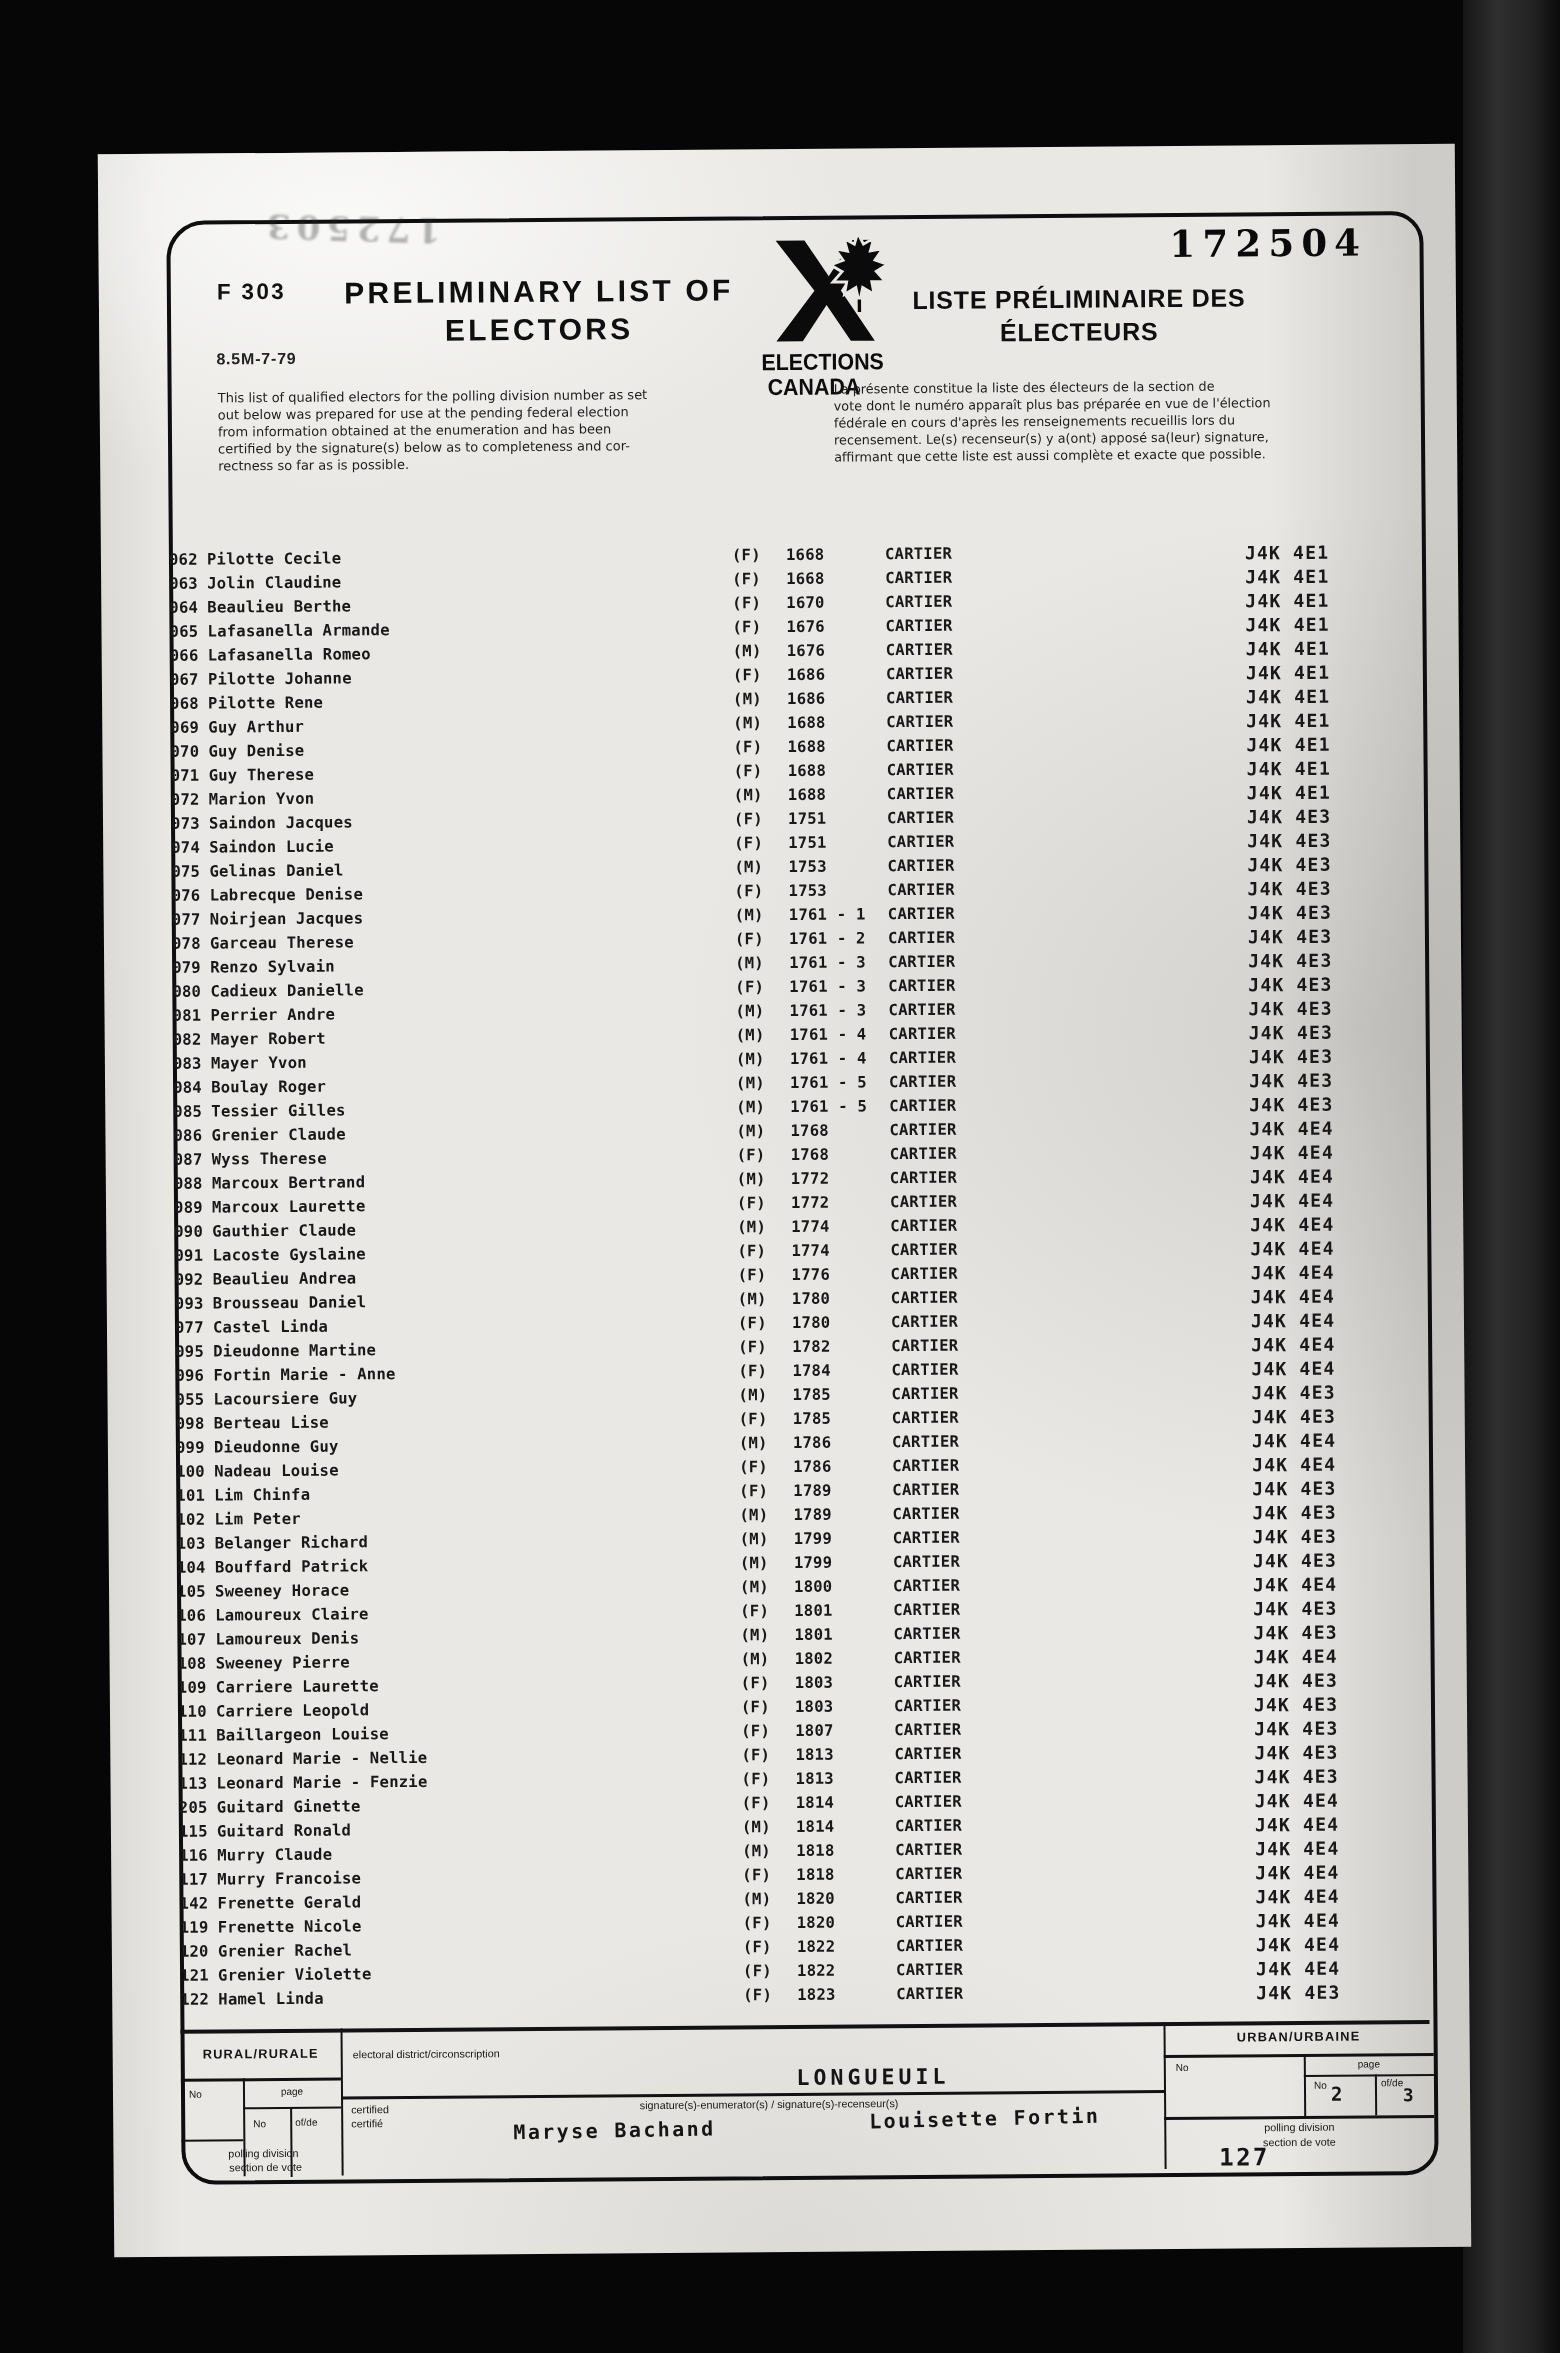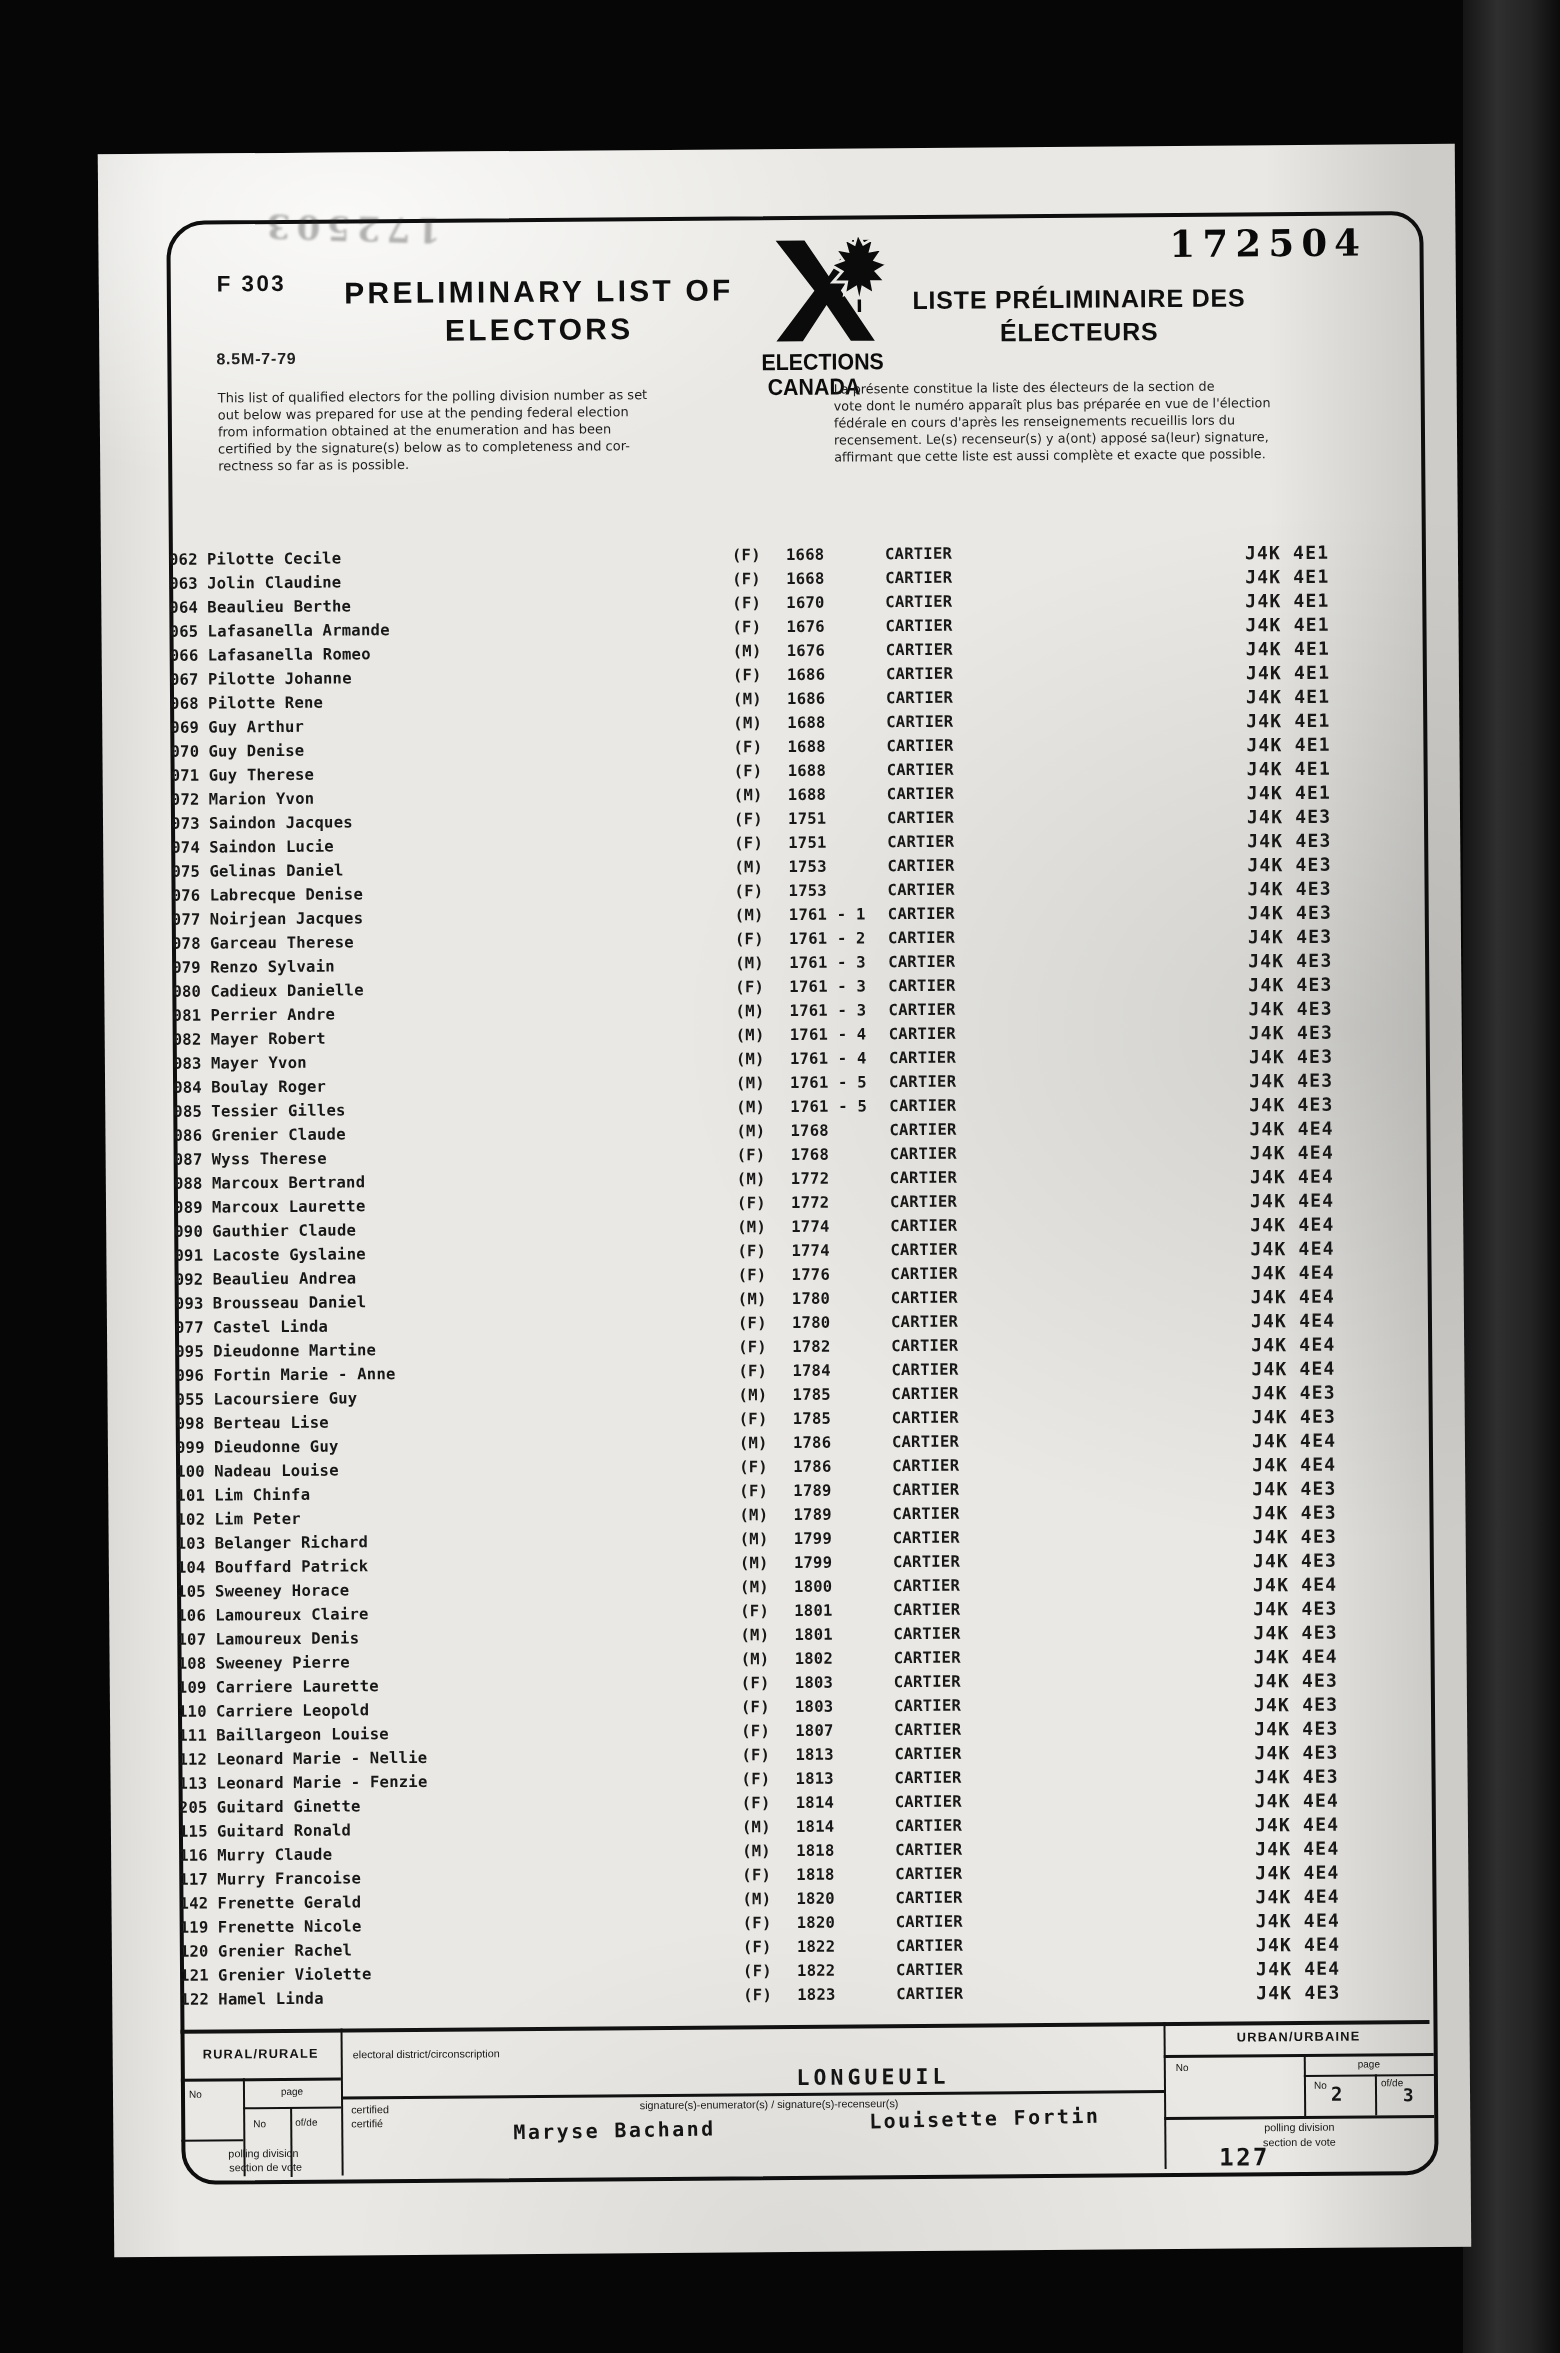--- a/index.html
+++ b/index.html
@@ -17,21 +17,21 @@
            #e9e8e4;}
   .abs{position:absolute;}
   .box{position:absolute;left:68px;top:67px;width:1249px;height:1956px;
        border:4.8px solid #0e0e0e;border-radius:38px 32px 32px 34px;}
   .hl{position:absolute;background:#121212;height:3.2px;}
   .vl{position:absolute;background:#121212;width:2.4px;}
 
   .bleed{left:128px;top:56px;width:248px;text-align:center;
          font-family:"DejaVu Serif",serif;font-weight:bold;font-size:34px;letter-spacing:6.4px;
          color:rgba(35,35,35,.33);transform:rotate(182deg);filter:blur(0.8px);}
-  .form-no{left:118px;top:118px;font-size:22.4px;font-weight:bold;letter-spacing:2.4px;color:#111;}
+  .form-no{left:118px;top:126px;font-size:22.4px;font-weight:bold;letter-spacing:2.4px;color:#111;}
   .title-en{left:204px;top:122px;width:472px;text-align:center;font-size:30px;font-weight:bold;
             letter-spacing:3.2px;line-height:38px;color:#0f0f0f;}
   .print-code{left:117px;top:197px;font-size:16px;letter-spacing:0.8px;color:#222;font-weight:bold;}
   .title-fr{left:800px;top:136px;width:360px;text-align:center;font-size:25px;font-weight:bold;
             letter-spacing:0.8px;line-height:33px;color:#0f0f0f;}
   .stamp{left:1071px;top:76px;font-family:"DejaVu Serif",serif;font-size:37px;font-weight:bold;
          letter-spacing:7.2px;color:#0a0a0a;}
   .logo-x{left:670px;top:82px;}
   .logo-t1{left:662px;top:200px;font-size:23px;font-weight:bold;color:#0c0c0c;transform:scaleX(.93);transform-origin:left;}
   .logo-t2{left:668px;top:225px;font-size:23px;font-weight:bold;color:#0c0c0c;transform:scaleX(.93);transform-origin:left;}

